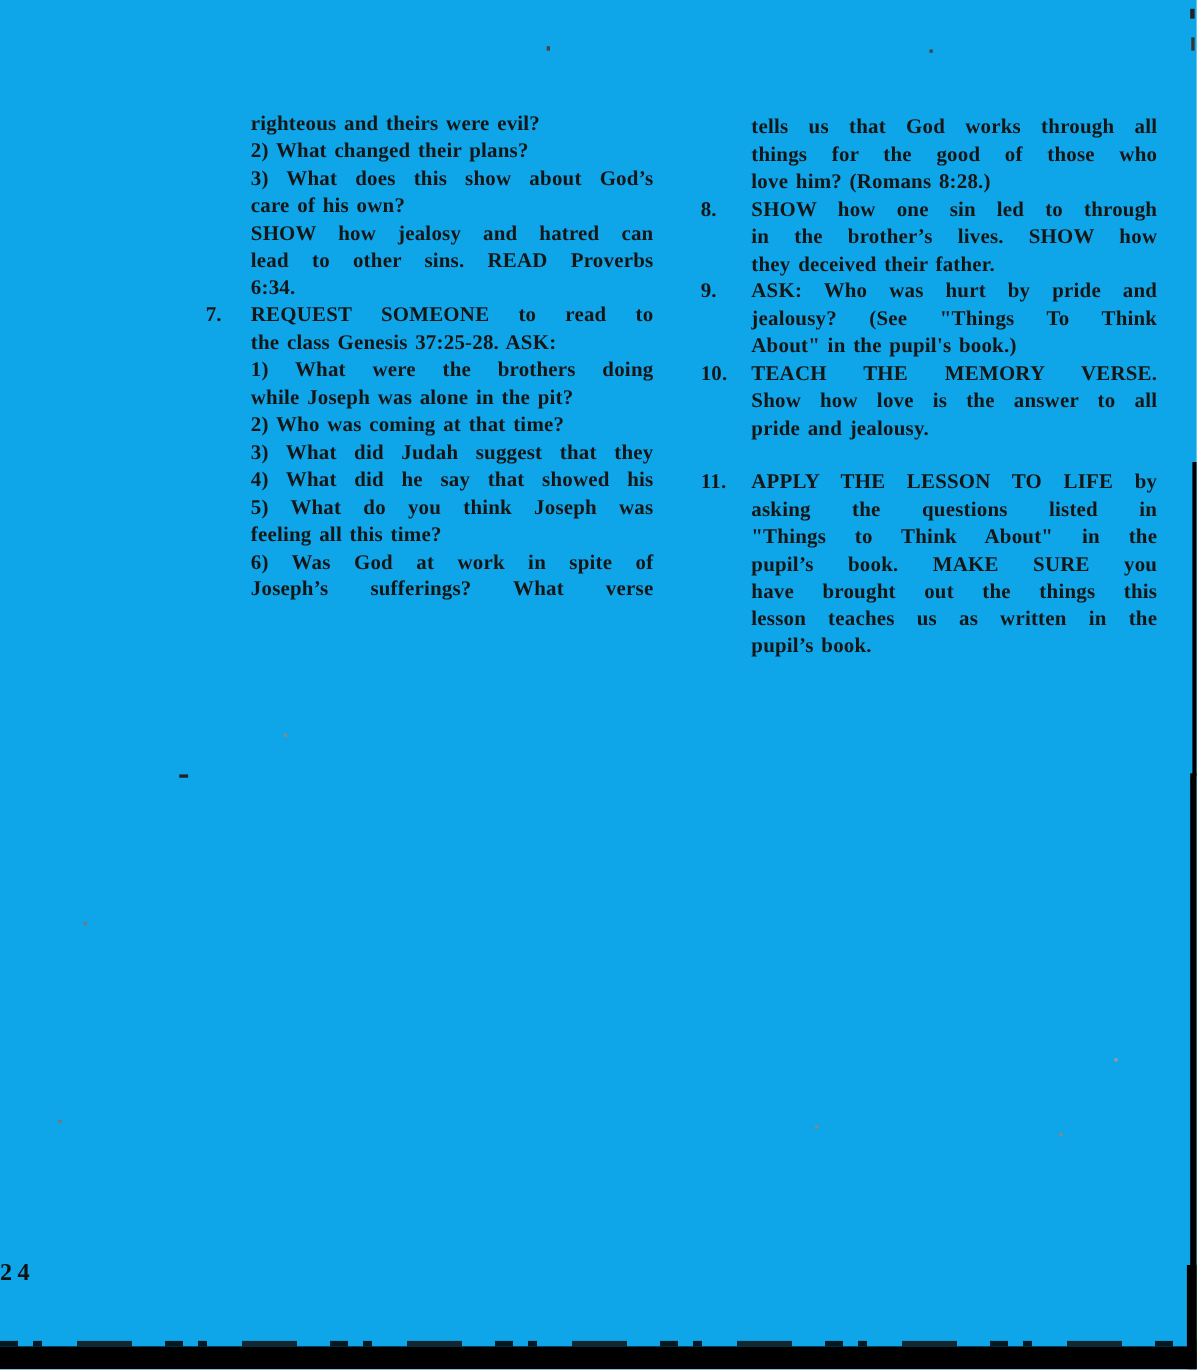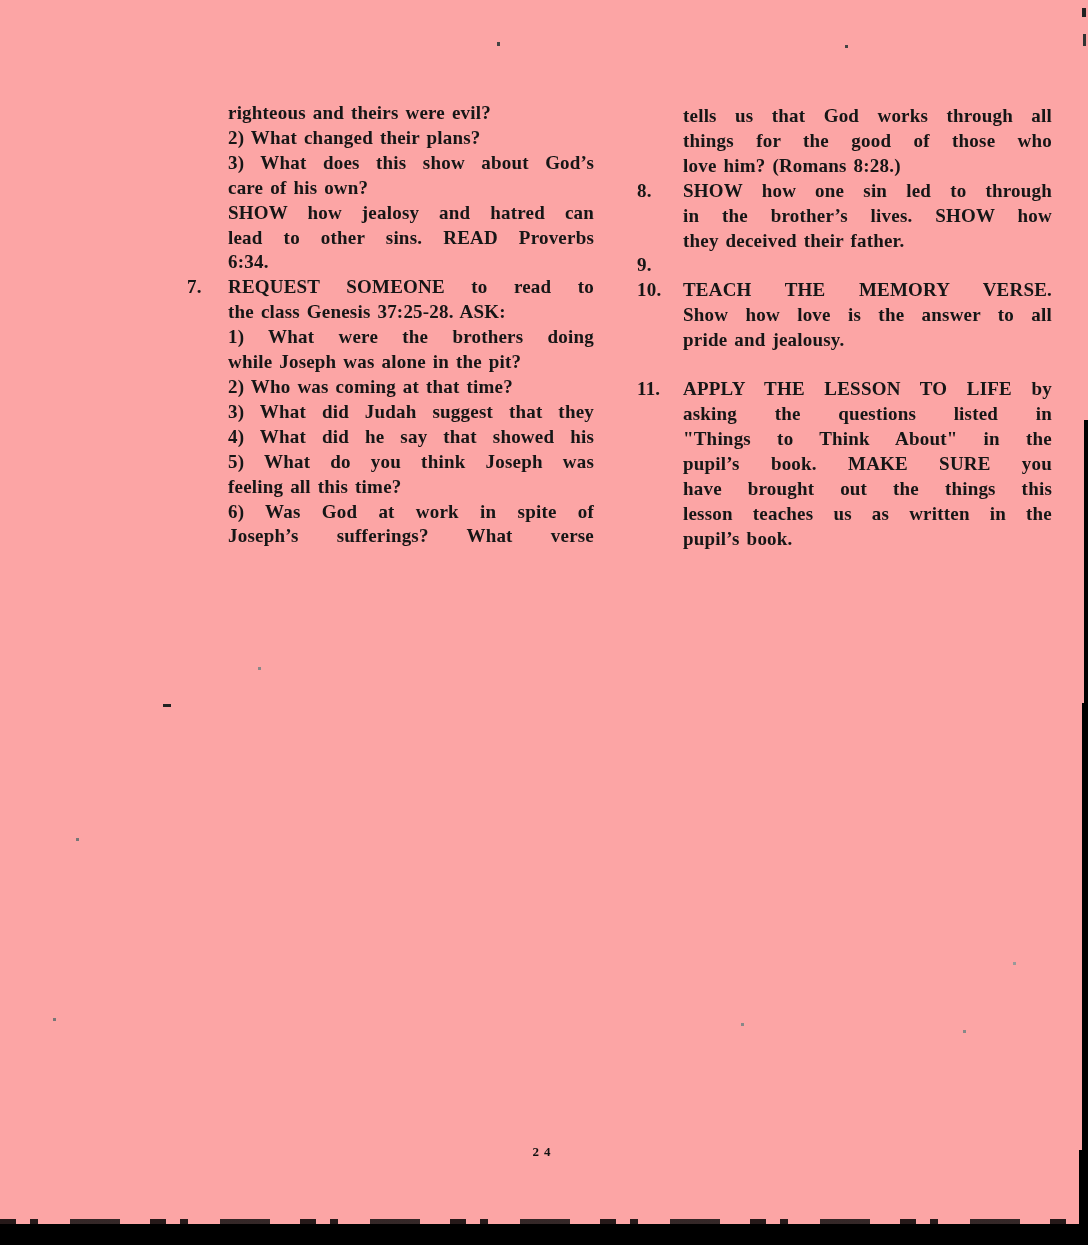--- a/index.html
+++ b/index.html
@@ -4,21 +4,21 @@
 <style>
   html, body {
     margin: 0;
     padding: 0;
     background: #ffffff;
   }
   .page {
     position: relative;
     width: 1088px;
     height: 1245px;
-    background: #fca5a5;
+    background: #0ea5e9;
     overflow: hidden;
     font-family: "Liberation Serif", "DejaVu Serif", serif;
     color: #161616;
   }
   .col {
     position: absolute;
     font-size: 19px;
     font-weight: 700;
     line-height: 24.9px;
     letter-spacing: 0.2px;
@@ -37,22 +37,21 @@
   .line.just {
     text-align: justify;
     text-align-last: justify;
   }
 
   .page-number {
     position: absolute;
     top: 1144px;
     left: 0;
     width: 100%;
-    text-align: center;
-    font-size: 13px;
+    font-size: 22px;
     font-weight: 700;
     letter-spacing: 5px;
     color: #111;
   }
 
   
   .bottom-bar {
     position: absolute;
     left: 0;
     top: 1224px;
@@ -126,20 +125,25 @@
       <div class="item">
         <span class="num">8.</span>
         <div class="body">
           <div class="line just">SHOW how one sin led to through</div>
           <div class="line just">in the brother’s lives. SHOW how</div>
           <div class="line">they deceived their father.</div>
         </div>
       </div>
       <div class="item">
         <span class="num">9.</span>
+        <div class="body">
+          <div class="line just">ASK: Who was hurt by pride and</div>
+          <div class="line just">jealousy?  (See "Things To Think</div>
+          <div class="line">About" in the pupil's book.)</div>
+        </div>
       </div>
       <div class="item">
         <span class="num">10.</span>
         <div class="body">
           <div class="line just">TEACH THE MEMORY VERSE.</div>
           <div class="line just">Show how love is the answer to all</div>
           <div class="line">pride and jealousy.</div>
         </div>
       </div>
       <div class="item gap">

